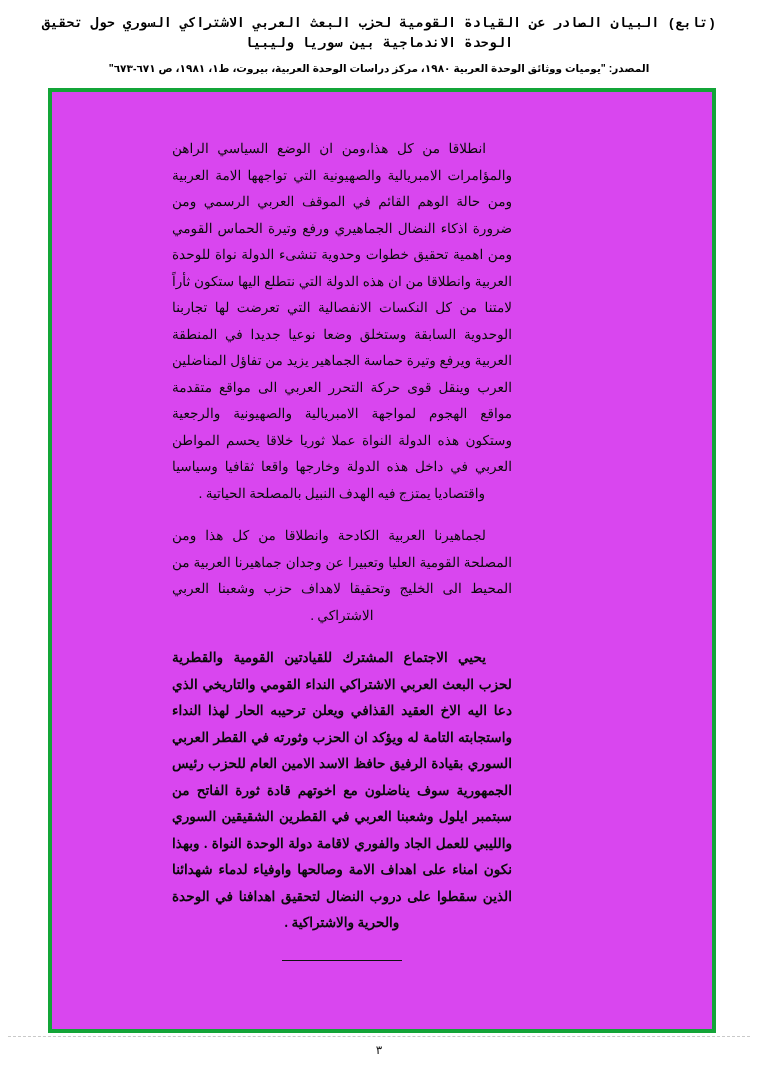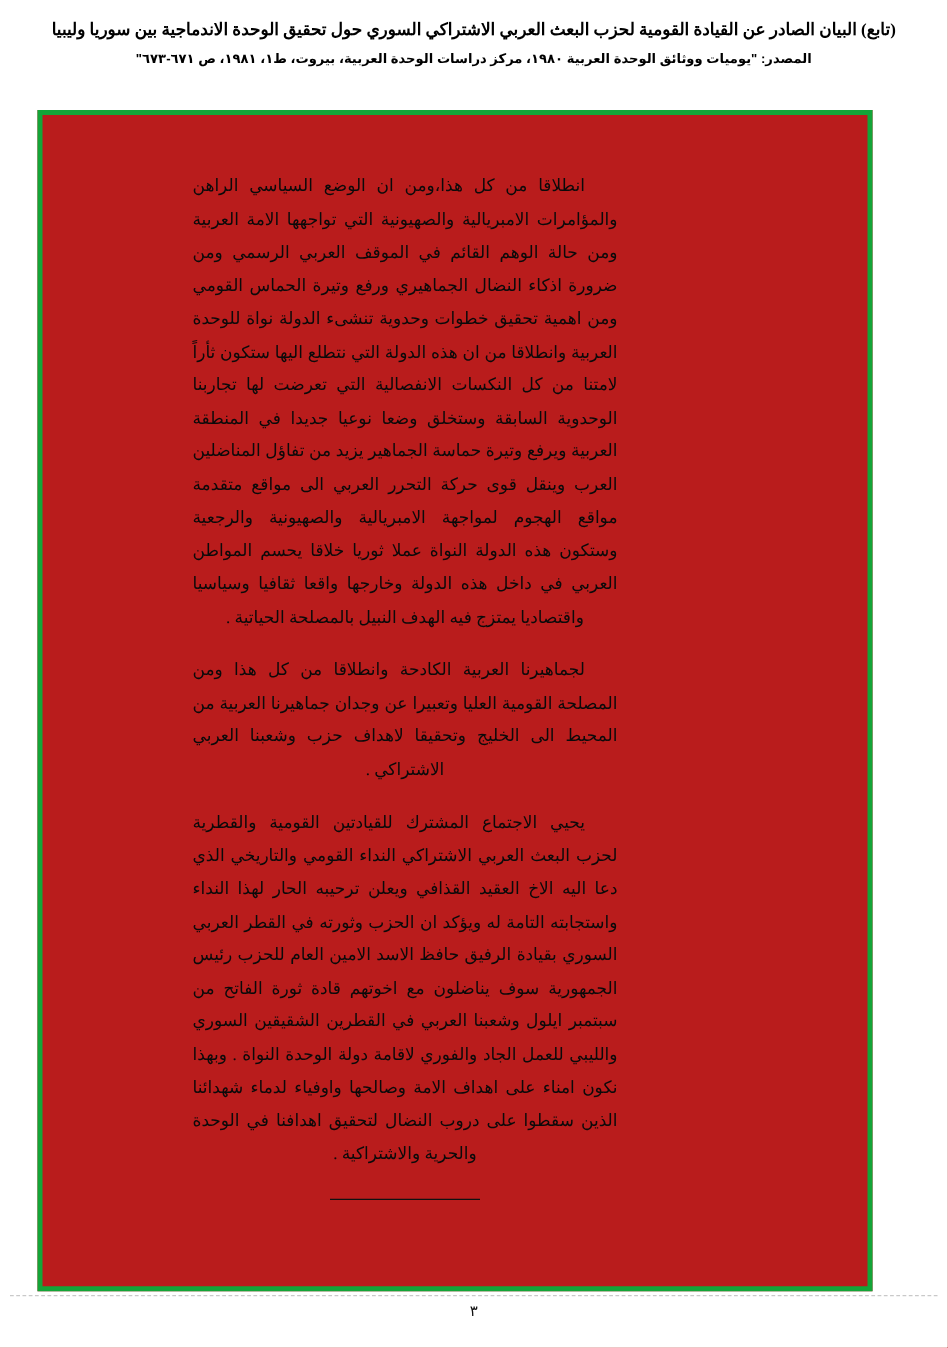--- a/index.html
+++ b/index.html
@@ -19,45 +19,45 @@
     width: 758px;
     height: 1078px;
     box-sizing: border-box;
     position: relative;
   }
   .header-block {
     padding: 14px 18px 0 18px;
     text-align: center;
   }
   .doc-title {
-    font-family: Liberation Serif, serif;
+    font-family: Liberation Mono, monospace;
     font-weight: bold;
     font-size: 13.5px;
     line-height: 1.5;
     color: #000;
     margin: 0 0 6px 0;
     letter-spacing: 0;
   }
   .doc-source {
     font-family: "Liberation Sans", "DejaVu Sans", sans-serif;
     font-weight: bold;
     font-size: 10.5px;
     line-height: 1.4;
     color: #000;
     margin: 0;
   }
   .frame {
     position: absolute;
     top: 88px;
-    left: 30px;
+    left: 48px;
     width: 668px;
     height: 945px;
     border: 4px solid #13a538;
     box-sizing: border-box;
-    background: #b91c1c;
+    background: #d946ef;
   }
   .frame-inner {
     padding: 44px 60px 20px 60px;
     box-sizing: border-box;
     height: 100%;
   }
   .body-text {
     width: 340px;
     margin: 0 auto 0 auto;
     margin-right: 140px;
@@ -67,20 +67,21 @@
     text-align: justify;
     text-align-last: center;
     color: #0a0a0a;
   }
   .para {
     margin: 0 0 16px 0;
     text-indent: 26px;
   }
   .para:last-of-type {
     margin-bottom: 0;
+    font-weight: bold;
   }
   .rule-wrap {
     width: 340px;
     margin-right: 140px;
     text-align: center;
     margin-top: 14px;
   }
   .rule {
     display: inline-block;
     width: 120px;

